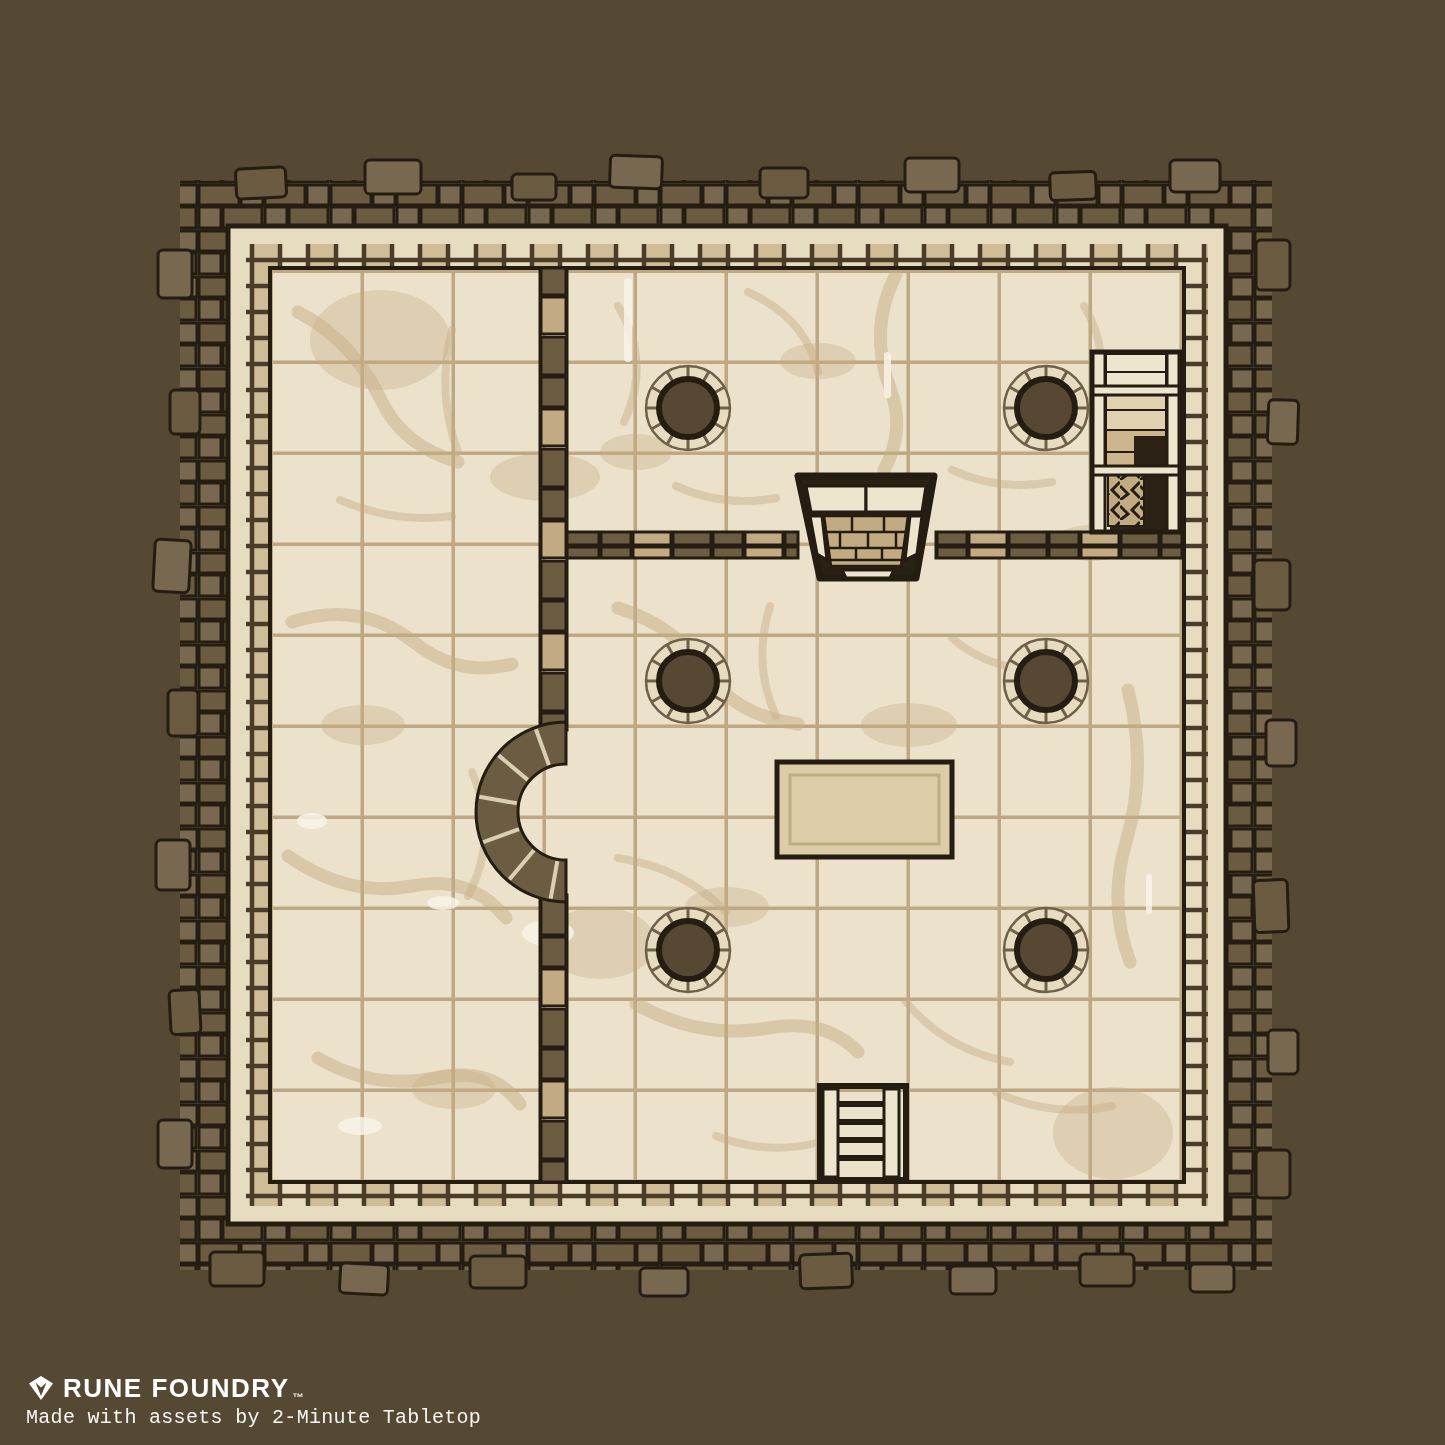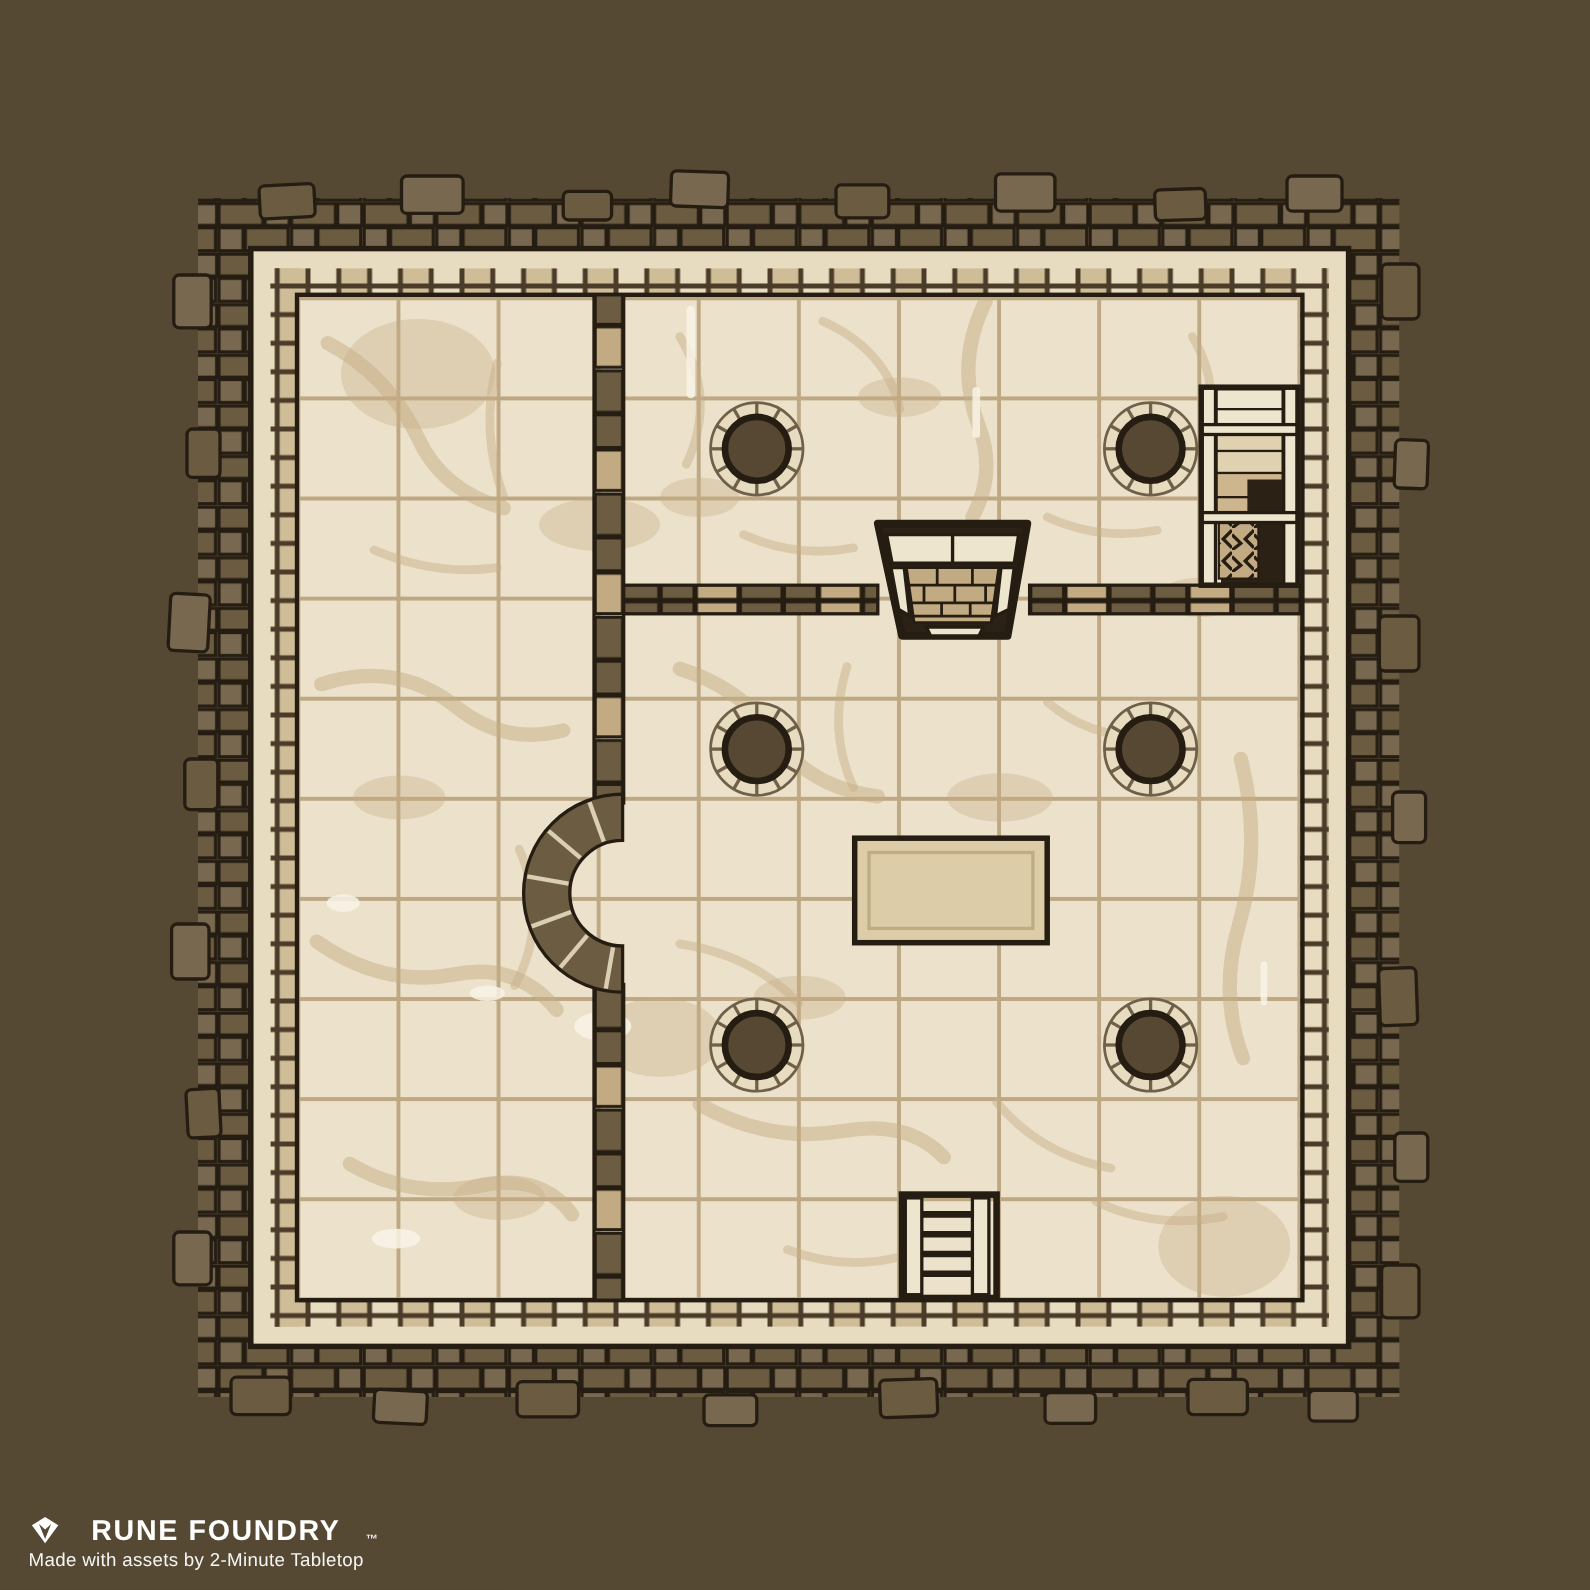--- a/index.html
+++ b/index.html
@@ -40,24 +40,24 @@
   .hole{fill:var(--hole);}
   .brick{fill:var(--iblock);stroke:var(--ink);stroke-width:2.5;}
   .brickline{stroke:var(--ink);stroke-width:2.5;fill:none;}
   .tabletop{fill:var(--table);stroke:var(--ink);stroke-width:5;}
   .tableline{fill:none;stroke:var(--table-line);stroke-width:3;}
   .frame{fill:none;stroke:var(--ink);stroke-width:6;}
   .rung{stroke:var(--ink);stroke-width:6;stroke-linecap:round;}
   .archjoint{stroke:var(--ring);stroke-width:4;opacity:.9;}
   
   .watermark{position:absolute;left:26px;bottom:16px;color:var(--text);}
-  .brand-row{display:flex;align-items:center;gap:27px;}
+  .brand-row{display:flex;align-items:center;gap:7px;}
   .brand-name{font-size:26px;font-weight:800;letter-spacing:1.5px;line-height:1.1;}
   .tm{font-size:11px;font-weight:700;align-self:flex-end;margin-left:-4px;opacity:.9;}
-  .credit{font-size:17px;font-weight:400;margin-top:3px;opacity:.95;letter-spacing:.3px;}
+  .credit{font-size:20px;font-weight:400;margin-top:3px;opacity:.95;letter-spacing:.3px;font-family:Liberation Mono, monospace;}
 </style>
 </head>
 <body>
 
 <div class="stage">
 <svg width="1445" height="1445" viewBox="0 0 1445 1445">
   <defs>
     <pattern id="rubble" width="66" height="46" patternUnits="userSpaceOnUse">
       <rect class="stA" x="1" y="1" width="40" height="20"></rect>
       <rect class="stB" x="43" y="1" width="22" height="20"></rect>

